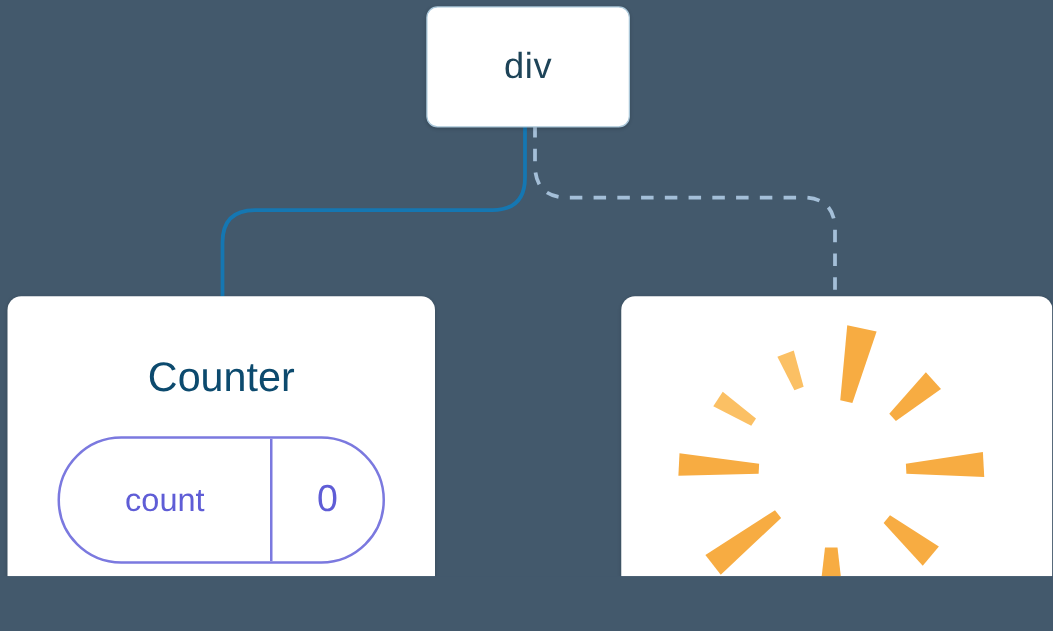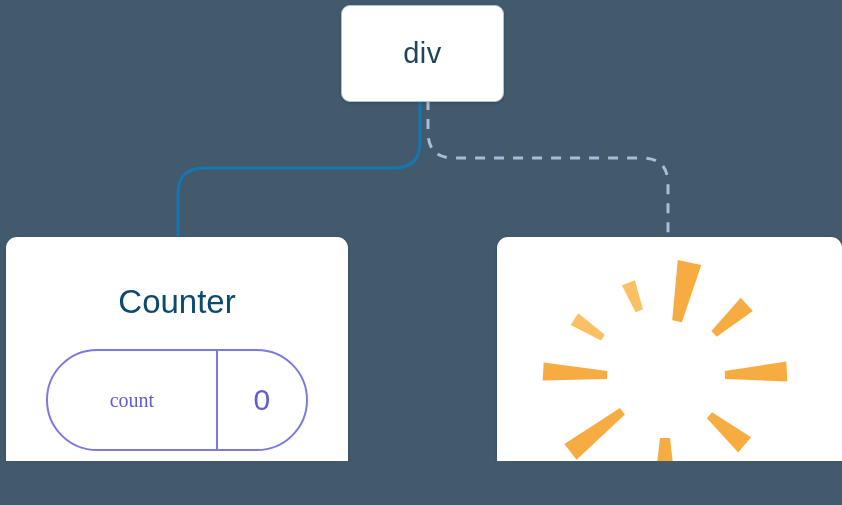--- a/index.html
+++ b/index.html
@@ -60,23 +60,22 @@
     display:flex;
     align-items:stretch;
     overflow:hidden;
     box-sizing:border-box;
   }
   .pill-key{
     flex:1.9;
     display:flex;
     align-items:center;
     justify-content:center;
-    font-size:20px;
+    font-size:26px;
     color:#5F5DD6;
-    font-family:Liberation Serif, serif;
   }
   .pill-divider{
     width:0;
     border-left:2px solid #7B79DF;
   }
   .pill-value{
     flex:1;
     display:flex;
     align-items:center;
     justify-content:center;

